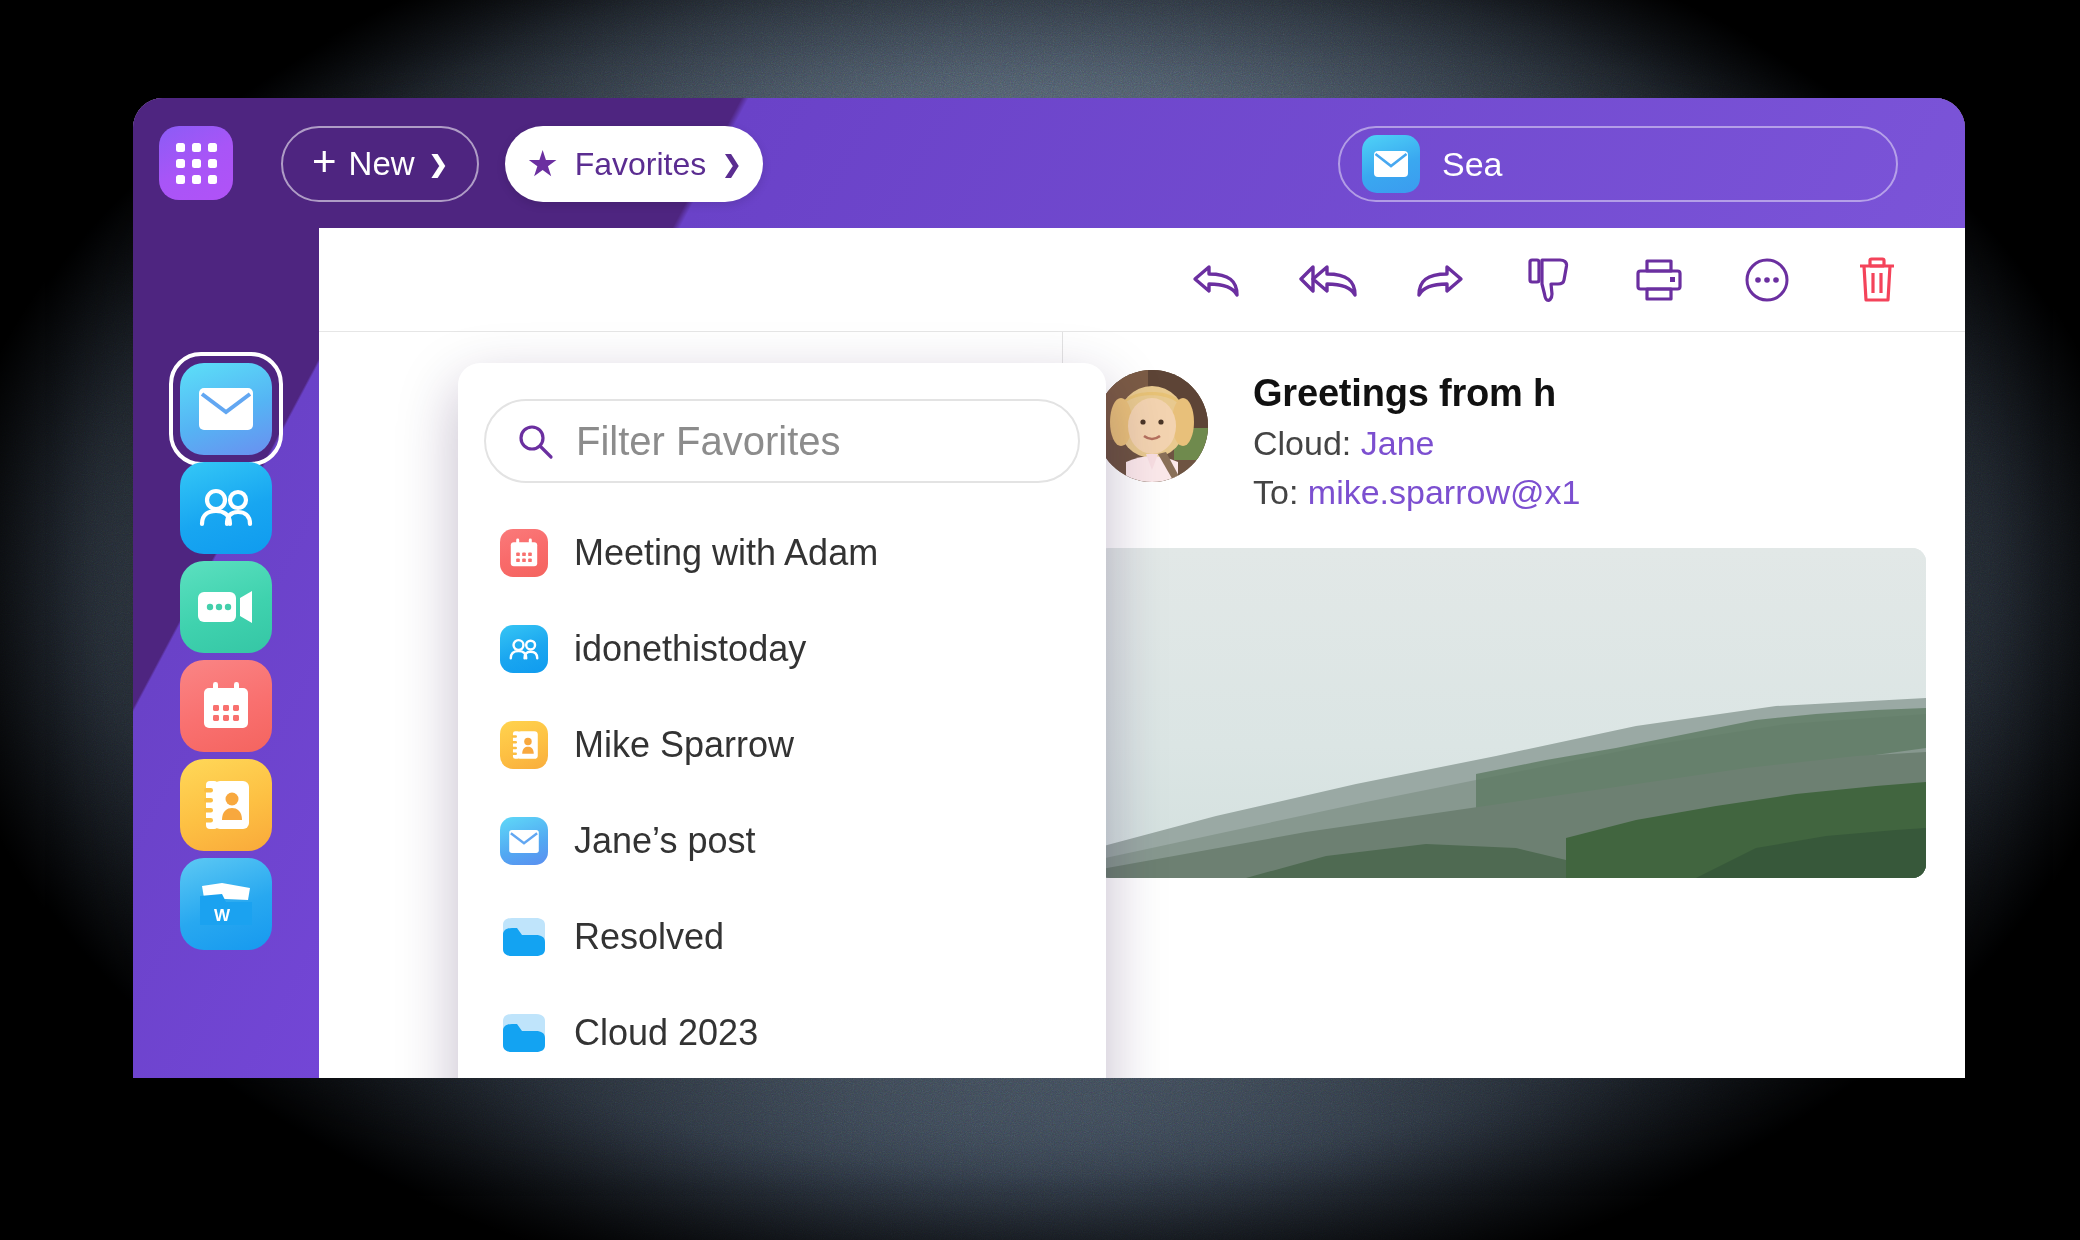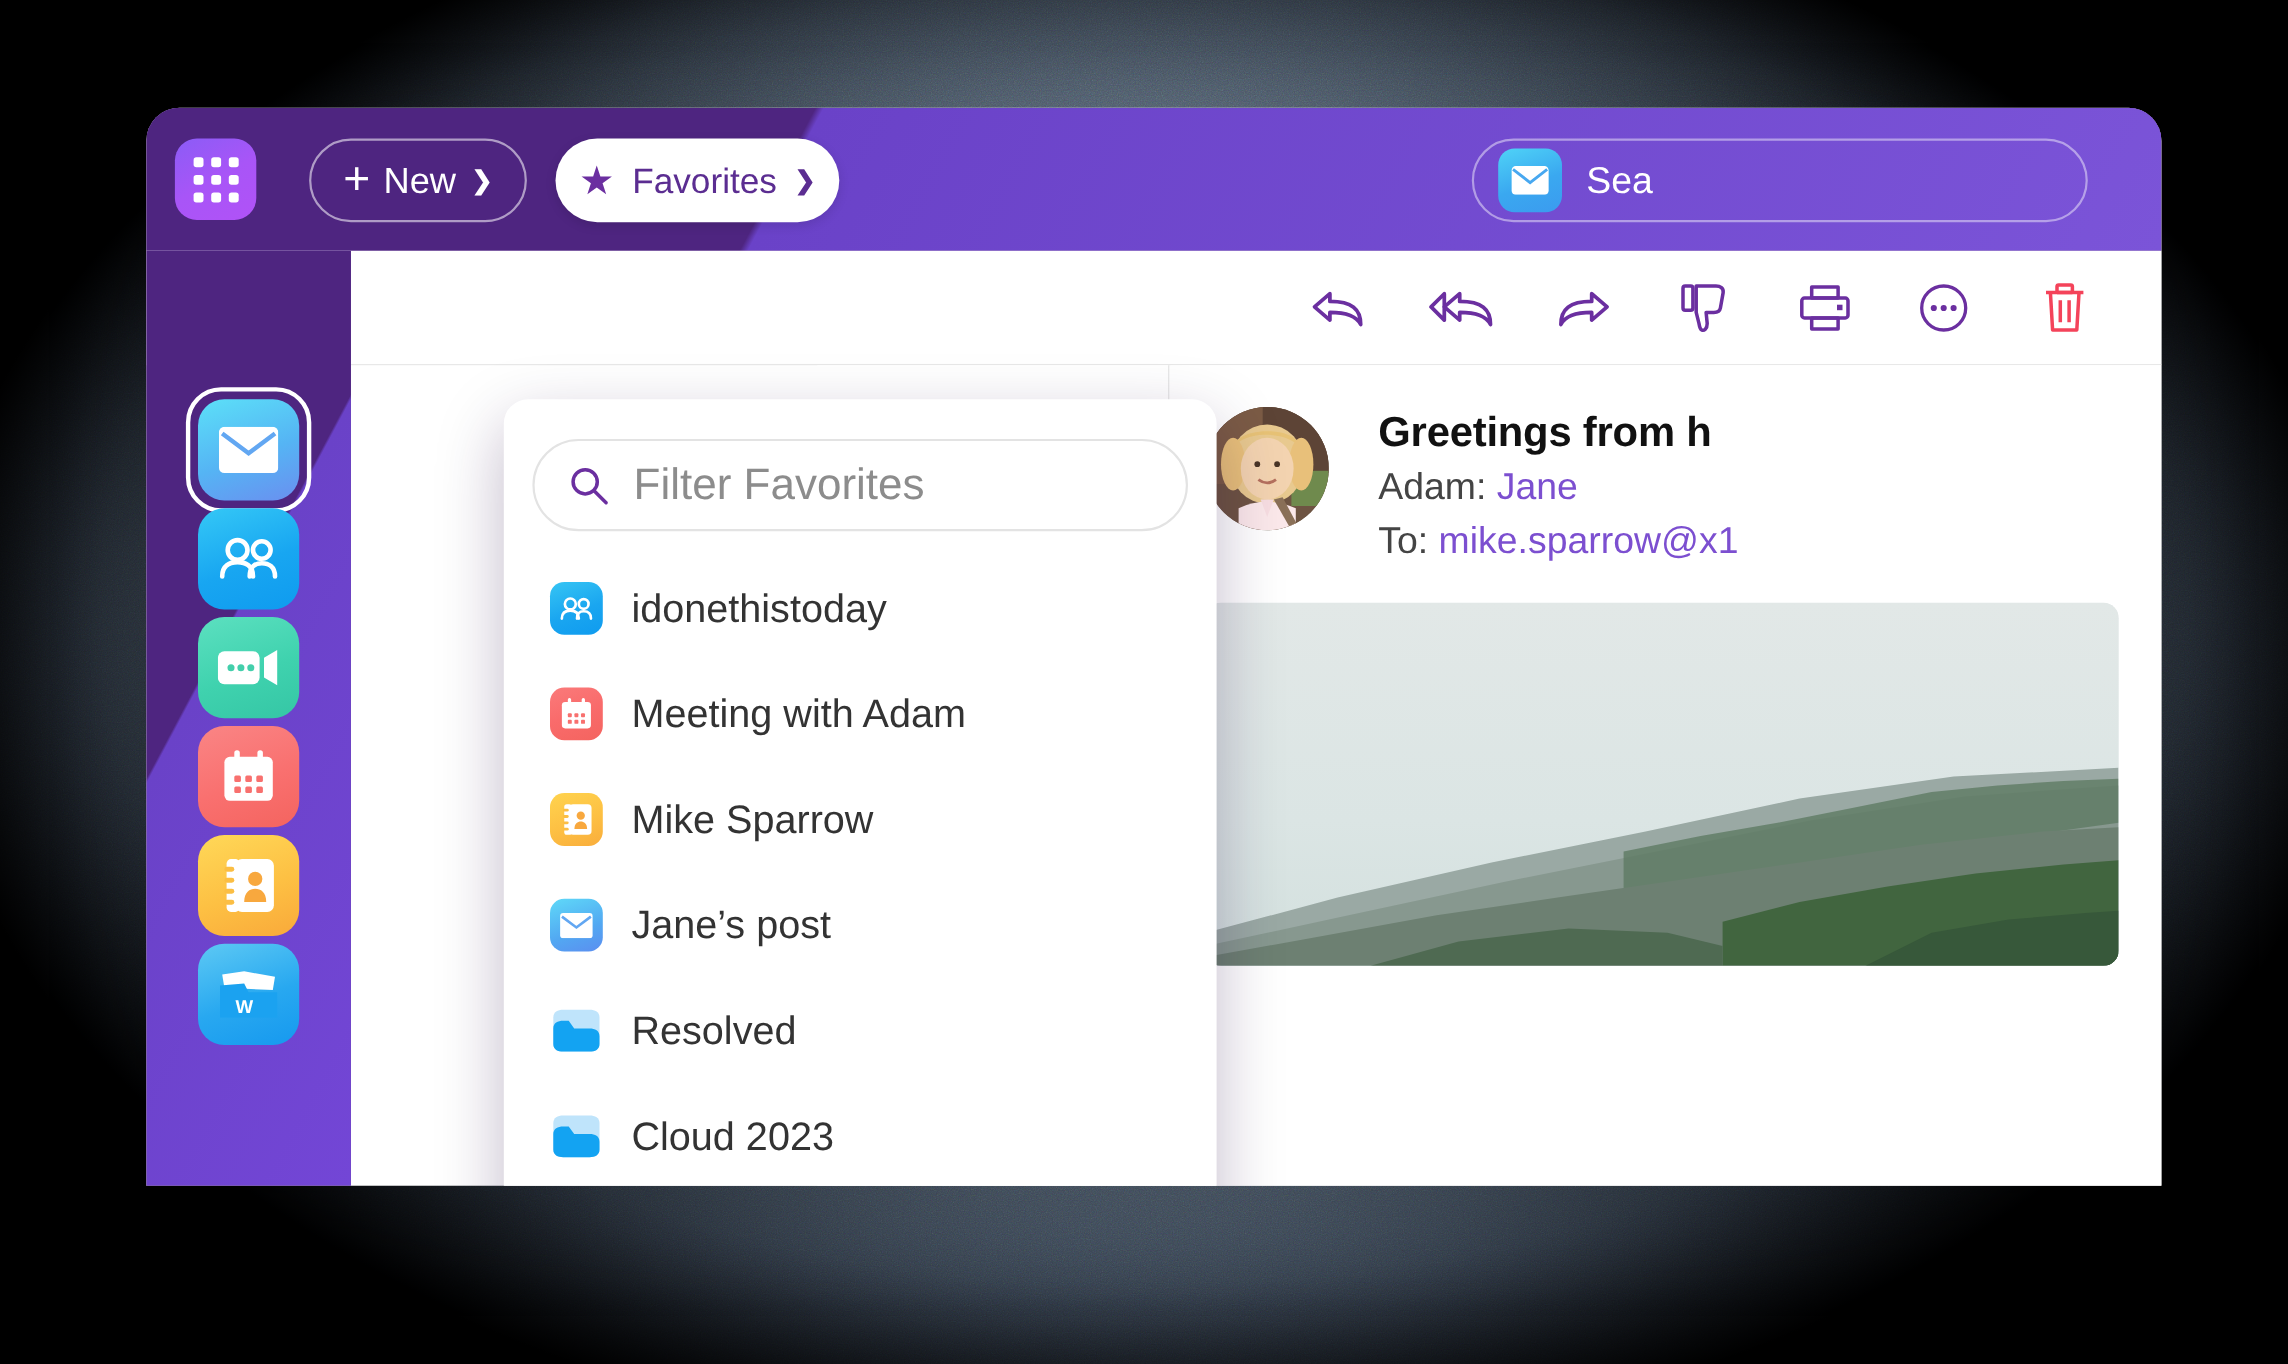--- a/index.html
+++ b/index.html
@@ -325,21 +325,21 @@
           <circle cx="65" cy="52" r="2.6" fill="#4a3526"></circle>
           <path d="M48 66 Q56 72 64 66" stroke="#b5705e" stroke-width="2.6" fill="none"></path>
           <path d="M30 112 L30 92 Q56 80 82 92 L82 112 Z" fill="#fbe8ea"></path>
           <path d="M50 84 L56 100 L62 84 Z" fill="#f7dde1"></path>
           <path d="M62 84 L78 112 L86 112 L70 82 Z" fill="#8a7058"></path>
         </svg>
       </div>
       <div class="mail-meta">
         <div class="subject">Greetings from h</div>
         <div class="fromline">
-          <span>Adam:</span>
+          <span>Cloud:</span>
           <span class="who">Jane</span>
         </div>
         <div class="toline">
           <span>To:</span>
           <span class="addr">mike.sparrow@x1</span>
         </div>
       </div>
     </div>
 
     <div class="photo">
@@ -441,51 +441,51 @@
       <svg width="38" height="38" viewBox="0 0 38 38" fill="none" stroke="#6b2fa0" stroke-width="3.2" stroke-linecap="round">
         <circle cx="16" cy="16" r="11"></circle>
           <path d="M24.5 24.5 L35 35"></path>
       </svg>
       <span class="ph" title="Filter Favorites">Filter Favorites</span>
     </div>
 
     <div class="fav-list">
 
       <div class="fav-item">
-        <span class="fav-ico ic-grp">
-          <svg width="32" height="25" viewBox="0 0 58 44" fill="none" stroke="#fff" stroke-width="4.4" stroke-linecap="round">
-              <circle cx="19" cy="14" r="9"></circle>
-              <circle cx="41" cy="14" r="8"></circle>
-              <path d="M5 38 C5 28 12 25 19 25 C26 25 33 28 33 38"></path>
-              <path d="M30 38 C30 29 35 26 41 26 C47 26 53 29 53 38"></path>
-            </svg>
-        </span>
-        <span class="label">idonethistoday</span>
-      </div>
-
-      <div class="fav-item">
         <span class="fav-ico ic-cal">
           <svg width="30" height="30" viewBox="0 0 50 50">
               <rect x="3" y="7" width="44" height="40" rx="5" fill="#fff"></rect>
               <rect x="12" y="1" width="5" height="11" rx="2.4" fill="#fff"></rect>
               <rect x="33" y="1" width="5" height="11" rx="2.4" fill="#fff"></rect>
               <g fill="#f8706e">
                 <rect x="12" y="24" width="6" height="6" rx="1.4"></rect>
                 <rect x="22" y="24" width="6" height="6" rx="1.4"></rect>
                 <rect x="32" y="24" width="6" height="6" rx="1.4"></rect>
                 <rect x="12" y="34" width="6" height="6" rx="1.4"></rect>
                 <rect x="22" y="34" width="6" height="6" rx="1.4"></rect>
                 <rect x="32" y="34" width="6" height="6" rx="1.4"></rect>
               </g>
             </svg>
         </span>
         <span class="label">Meeting with Adam</span>
       </div>
 
       <div class="fav-item">
+        <span class="fav-ico ic-grp">
+          <svg width="32" height="25" viewBox="0 0 58 44" fill="none" stroke="#fff" stroke-width="4.4" stroke-linecap="round">
+              <circle cx="19" cy="14" r="9"></circle>
+              <circle cx="41" cy="14" r="8"></circle>
+              <path d="M5 38 C5 28 12 25 19 25 C26 25 33 28 33 38"></path>
+              <path d="M30 38 C30 29 35 26 41 26 C47 26 53 29 53 38"></path>
+            </svg>
+        </span>
+        <span class="label">idonethistoday</span>
+      </div>
+
+      <div class="fav-item">
         <span class="fav-ico ic-ctc">
           <svg width="29" height="30" viewBox="0 0 50 52">
               <rect x="13" y="2" width="35" height="48" rx="6" fill="#fff"></rect>
               <rect x="5" y="2" width="12" height="48" rx="4" fill="#fff"></rect>
               <g fill="#fbbe43">
                 <rect x="3" y="9" width="9" height="4.5" rx="2.2"></rect>
                 <rect x="3" y="19" width="9" height="4.5" rx="2.2"></rect>
                 <rect x="3" y="29" width="9" height="4.5" rx="2.2"></rect>
                 <rect x="3" y="39" width="9" height="4.5" rx="2.2"></rect>
               </g>

